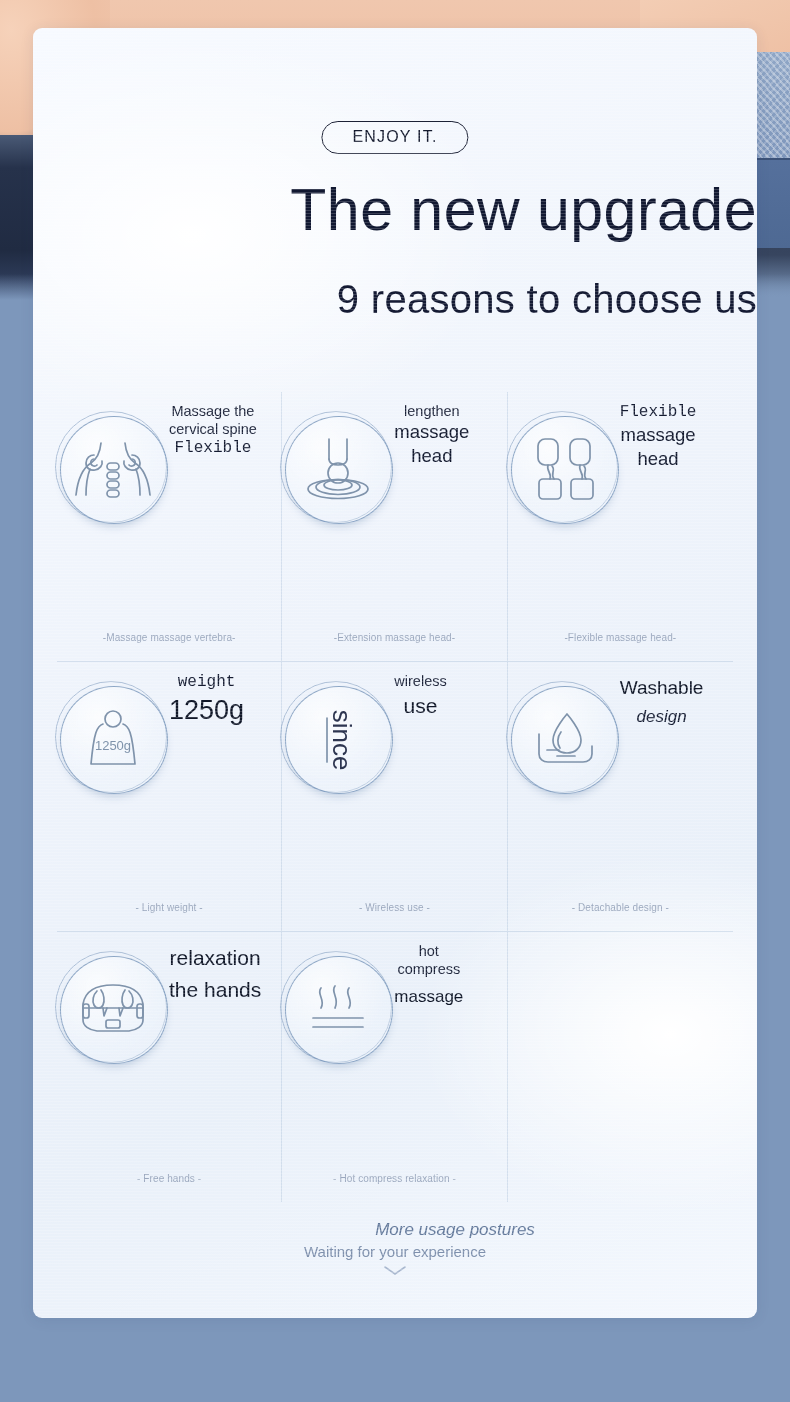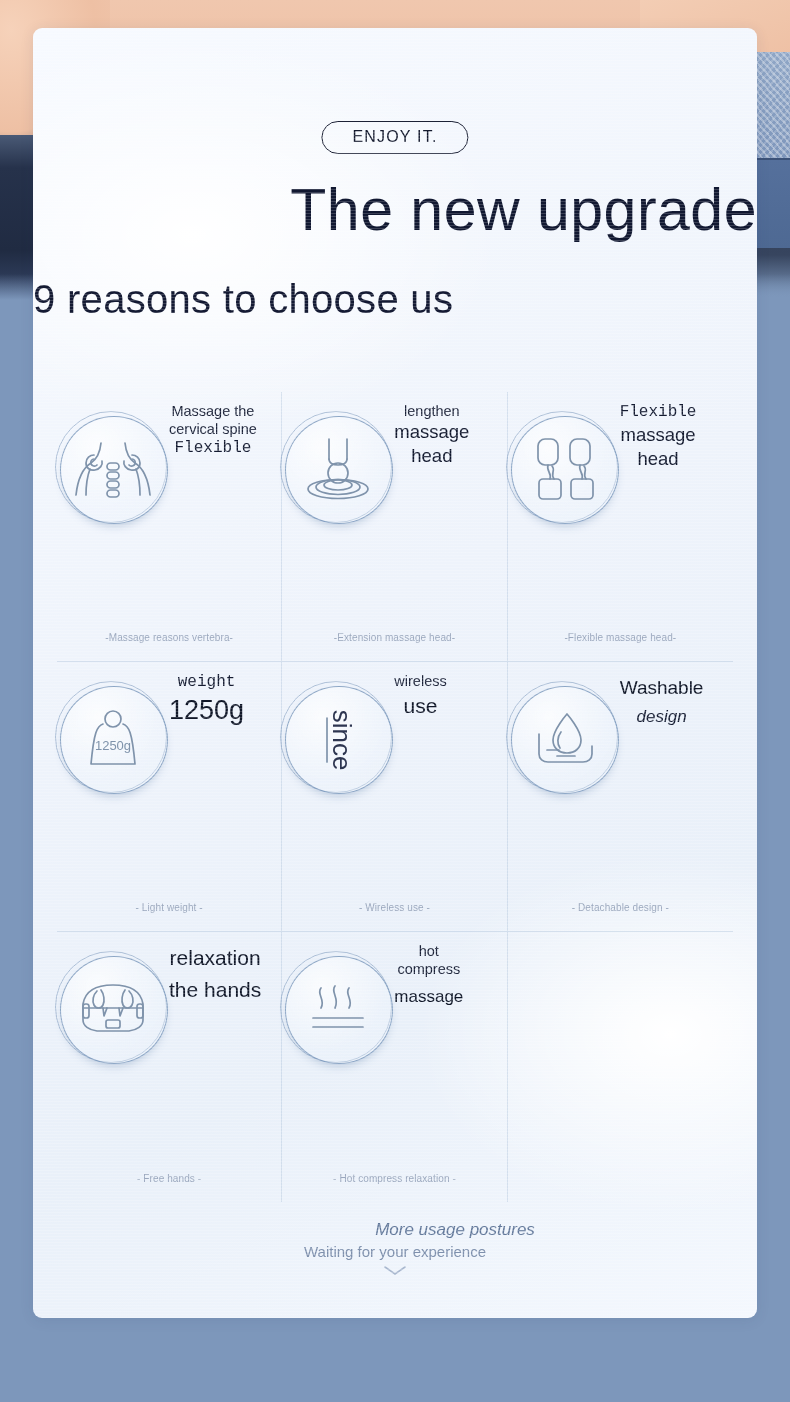--- a/index.html
+++ b/index.html
@@ -71,21 +71,21 @@
     padding:6px 30px 7px;
     font-size:16px; letter-spacing:1.2px; color:#141a2e;
     font-weight:400; white-space:nowrap;
   }
   .h1{
     position:absolute; left:0; right:0; top:152px; text-align:right;
     font-size:59px; color:#111831; font-weight:400; letter-spacing:.5px;
     line-height:1.05;
   }
   .h2{
-    position:absolute; left:0; right:0; top:249px; text-align:left;
+    position:absolute; left:0; right:0; top:249px; text-align:right;
     font-size:40px; color:#141a33; font-weight:400; letter-spacing:.3px;
   }
 
   
   .grid{
     position:absolute; left:24px; top:364px; width:676px; height:810px;
     display:grid; grid-template-columns:1fr 1fr 1fr; grid-template-rows:1fr 1fr 1fr;
   }
   .cell{ position:relative; display:flex; flex-direction:row; align-items:flex-start; }
   .cell:nth-child(1),.cell:nth-child(2),.cell:nth-child(4),
@@ -171,21 +171,21 @@
           <rect class="ic" x="37" y="35" width="12" height="7" rx="3.5"></rect>
           <rect class="ic" x="37" y="44" width="12" height="7" rx="3.5"></rect>
           <rect class="ic" x="37" y="53" width="12" height="7" rx="3.5"></rect>
         </svg>
       </div>
       <div class="t-lines">
         <div class="t-small">Massage the</div>
         <div class="t-small">cervical spine</div>
         <div class="t-mid">Flexible</div>
       </div>
-      <div class="t-sub">-Massage reasons vertebra-</div>
+      <div class="t-sub">-Massage massage vertebra-</div>
     </div>
 
     <div class="cell">
       <div class="circ">
         <div class="ring-out"></div>
         <div class="ring-in"></div>
         <svg width="76" height="70" viewBox="0 0 76 70">
           <path class="ic" d="M29 4 L29 24"></path>
           <path class="ic" d="M47 4 L47 24"></path>
           <path class="ic" d="M29 24 C29 28 33 30 38 30 C43 30 47 28 47 24"></path>

